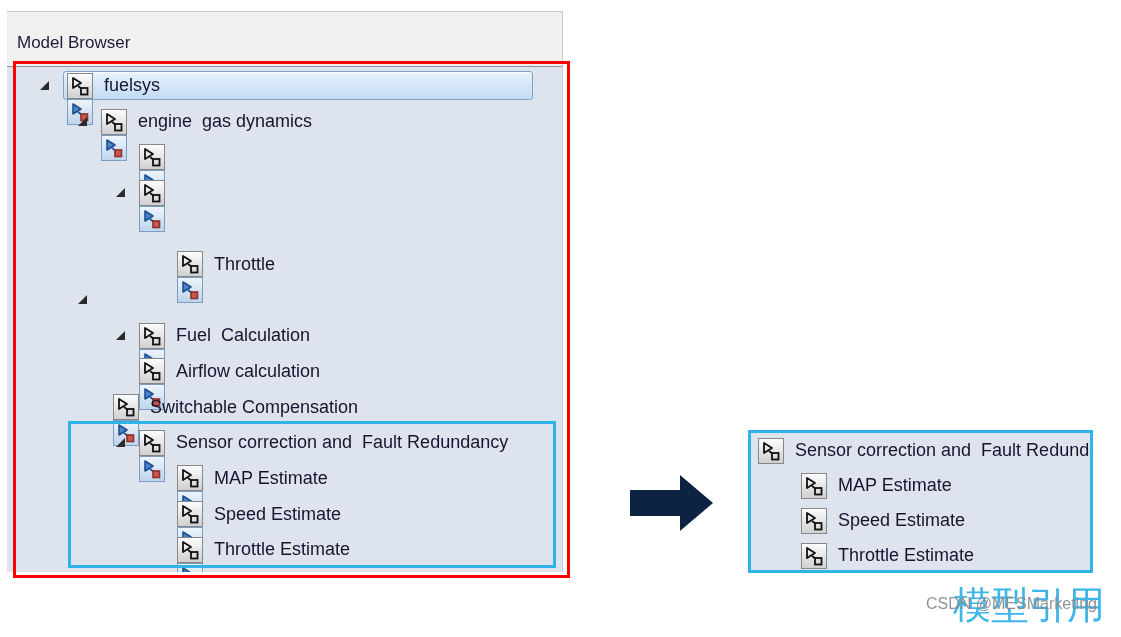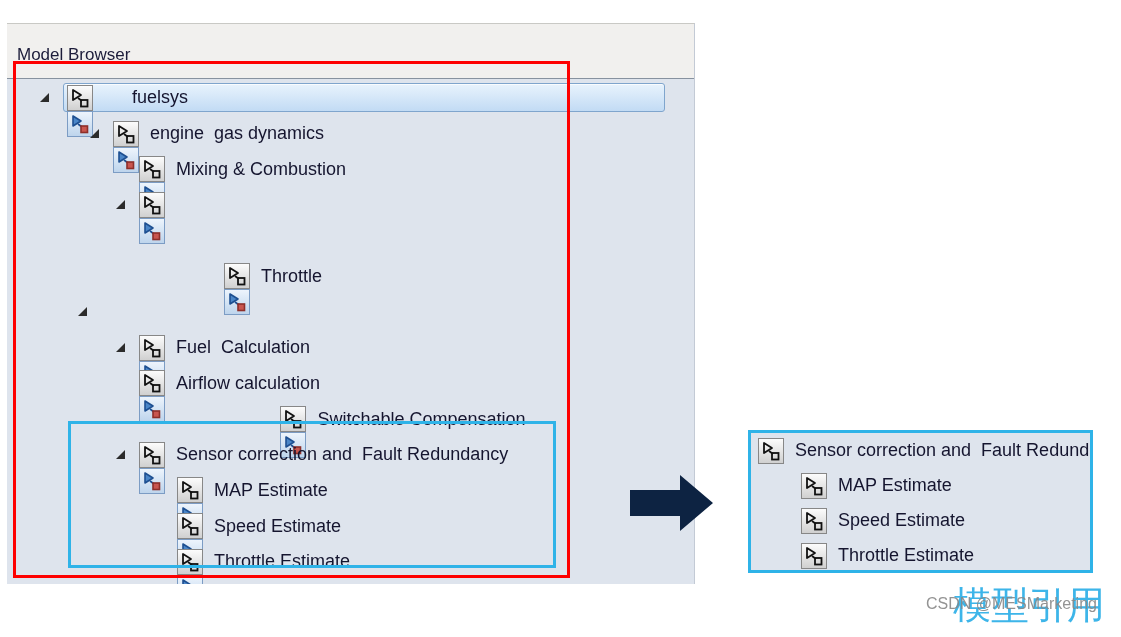--- a/index.html
+++ b/index.html
@@ -1,33 +1,33 @@
 <!DOCTYPE html>
 <html><head>
 <meta charset="utf-8">
 <style>
   * { margin:0; padding:0; box-sizing:border-box; }
   html,body { width:1121px; height:637px; background:#ffffff; overflow:hidden;
               font-family:"Liberation Sans", sans-serif; }
   body { position:relative; }
 
   
-  .panel { position:absolute; left:7px; top:23px; width:688px; height:561px;
+  .panel { position:absolute; left:7px; top:11px; width:556px; height:561px;
            background:#dee4ed; border-top:1px solid #c9c9c5; border-right:1px solid #c3cad5; }
   .panel-header { height:55px; background:#f1f0ee; border-bottom:1px solid #87929f;
                   padding:21px 0 0 10px; font-size:17px; color:#1c1c3a; }
   .tree { position:absolute; left:0; top:56px; right:1px; bottom:0; overflow:hidden; }
 
   .trow { display:flex; align-items:center; height:35.7px; }
   .exp-slot { flex:0 0 38px; width:38px; display:flex; align-items:center; justify-content:center; }
   .exp-slot svg { display:block; }
   .sel-wrap { display:flex; align-items:center; }
   .trow.selected .sel-wrap { flex:1; height:29px; margin-right:28px; padding-left:3px;
       background:linear-gradient(#e8f3fd,#c2dbf4); border:1px solid #7fa5cd; border-radius:3px;
-      box-shadow:inset 0 1px 0 rgba(255,255,255,.75);gap:28px; }
+      box-shadow:inset 0 1px 0 rgba(255,255,255,.75); }
   .icon { flex:0 0 26px; width:26px; height:26px; }
   .icon svg { display:block; }
   .label { margin-left:11px; font-size:18px; color:#15152f; white-space:pre; }
 
   
   .red-rect  { position:absolute; left:13px; top:61px; width:557px; height:517px;
                border:3px solid #fe0000; pointer-events:none; }
   .cyan-rect { position:absolute; left:68px; top:421px; width:488px; height:147px;
                border:3px solid #2fb3e8; pointer-events:none; }
   .arrow { position:absolute; left:628px; top:472px; pointer-events:none; }
@@ -82,21 +82,21 @@
         <svg width="26" height="26" viewBox="0 0 26 26" class="ic-model">
           <rect x="0.5" y="0.5" width="25" height="25" fill="url(#btn-gm)" stroke="#7c9cc4"></rect>
           <polygon points="6,5 6,15 14,10" fill="#4a86c8" stroke="#1d4f91" stroke-width="1.6" stroke-linejoin="round"></polygon>
           <line x1="11" y1="13" x2="15" y2="16" stroke="#1d4f91" stroke-width="1.6"></line>
           <rect x="14" y="15" width="6.5" height="6.5" fill="#c9564f" stroke="#8e2f2a" stroke-width="1.6"></rect>
         </svg>
       </span>
       <span class="label">fuelsys</span>
     </span>
   </div>
-      <div class="trow" style="padding-left: 56px; margin-left: 12px;">
+      <div class="trow" style="padding-left: 56px;">
     <span class="exp-slot">
       <svg width="13" height="13" viewBox="0 0 13 13">
         <polygon points="11,2 11,11 2,11" fill="#2b2b2b"></polygon>
       </svg>
     </span>
     <span class="sel-wrap">
       <span class="icon">
         <svg width="26" height="26" viewBox="0 0 26 26" class="ic-sub">
           <rect x="0.5" y="0.5" width="25" height="25" fill="url(#btn-g)" stroke="#878787"></rect>
           <polygon points="6,5 6,15 14,10" fill="none" stroke="#111111" stroke-width="1.8" stroke-linejoin="round"></polygon>
@@ -127,21 +127,20 @@
           <line x1="11" y1="13" x2="15" y2="16" stroke="#111111" stroke-width="1.8"></line>
           <rect x="14" y="15" width="6.5" height="6.5" fill="none" stroke="#111111" stroke-width="1.8"></rect>
         </svg>
         <svg width="26" height="26" viewBox="0 0 26 26" class="ic-model hidden">
           <rect x="0.5" y="0.5" width="25" height="25" fill="url(#btn-gm)" stroke="#7c9cc4"></rect>
           <polygon points="6,5 6,15 14,10" fill="#4a86c8" stroke="#1d4f91" stroke-width="1.6" stroke-linejoin="round"></polygon>
           <line x1="11" y1="13" x2="15" y2="16" stroke="#1d4f91" stroke-width="1.6"></line>
           <rect x="14" y="15" width="6.5" height="6.5" fill="#c9564f" stroke="#8e2f2a" stroke-width="1.6"></rect>
         </svg>
       </span>
-      <span class="label">Mixing &amp; Combustion</span>
     </span>
   </div>
       <div class="trow" style="padding-left: 94px;">
     <span class="exp-slot">
       <svg width="13" height="13" viewBox="0 0 13 13">
         <polygon points="11,2 11,11 2,11" fill="#2b2b2b"></polygon>
       </svg>
     </span>
     <span class="sel-wrap">
       <span class="icon">
@@ -160,21 +159,21 @@
       </span>
     </span>
   </div>
       <div class="trow" style="padding-left: 132px;">
     <span class="exp-slot">
       <svg width="13" height="13" viewBox="0 0 13 13" class="novis">
         <polygon points="11,2 11,11 2,11" fill="#2b2b2b"></polygon>
       </svg>
     </span>
   </div>
-      <div class="trow" style="padding-left: 132px; gap: 47px;">
+      <div class="trow" style="padding-left: 132px;">
     <span class="exp-slot">
       <svg width="13" height="13" viewBox="0 0 13 13" class="novis">
         <polygon points="11,2 11,11 2,11" fill="#2b2b2b"></polygon>
       </svg>
     </span>
     <span class="sel-wrap">
       <span class="icon">
         <svg width="26" height="26" viewBox="0 0 26 26" class="ic-sub">
           <rect x="0.5" y="0.5" width="25" height="25" fill="url(#btn-g)" stroke="#878787"></rect>
           <polygon points="6,5 6,15 14,10" fill="none" stroke="#111111" stroke-width="1.8" stroke-linejoin="round"></polygon>
@@ -239,21 +238,21 @@
         <svg width="26" height="26" viewBox="0 0 26 26" class="ic-model hidden">
           <rect x="0.5" y="0.5" width="25" height="25" fill="url(#btn-gm)" stroke="#7c9cc4"></rect>
           <polygon points="6,5 6,15 14,10" fill="#4a86c8" stroke="#1d4f91" stroke-width="1.6" stroke-linejoin="round"></polygon>
           <line x1="11" y1="13" x2="15" y2="16" stroke="#1d4f91" stroke-width="1.6"></line>
           <rect x="14" y="15" width="6.5" height="6.5" fill="#c9564f" stroke="#8e2f2a" stroke-width="1.6"></rect>
         </svg>
       </span>
       <span class="label">Airflow calculation</span>
     </span>
   </div>
-      <div class="trow" style="padding-left: 68px; justify-content: center;">
+      <div class="trow" style="padding-left: 68px;">
     <span class="exp-slot">
       <svg width="13" height="13" viewBox="0 0 13 13" class="novis">
         <polygon points="11,2 11,11 2,11" fill="#2b2b2b"></polygon>
       </svg>
     </span>
     <span class="sel-wrap">
       <span class="icon">
         <svg width="26" height="26" viewBox="0 0 26 26" class="ic-sub">
           <rect x="0.5" y="0.5" width="25" height="25" fill="url(#btn-g)" stroke="#878787"></rect>
           <polygon points="6,5 6,15 14,10" fill="none" stroke="#111111" stroke-width="1.8" stroke-linejoin="round"></polygon>

